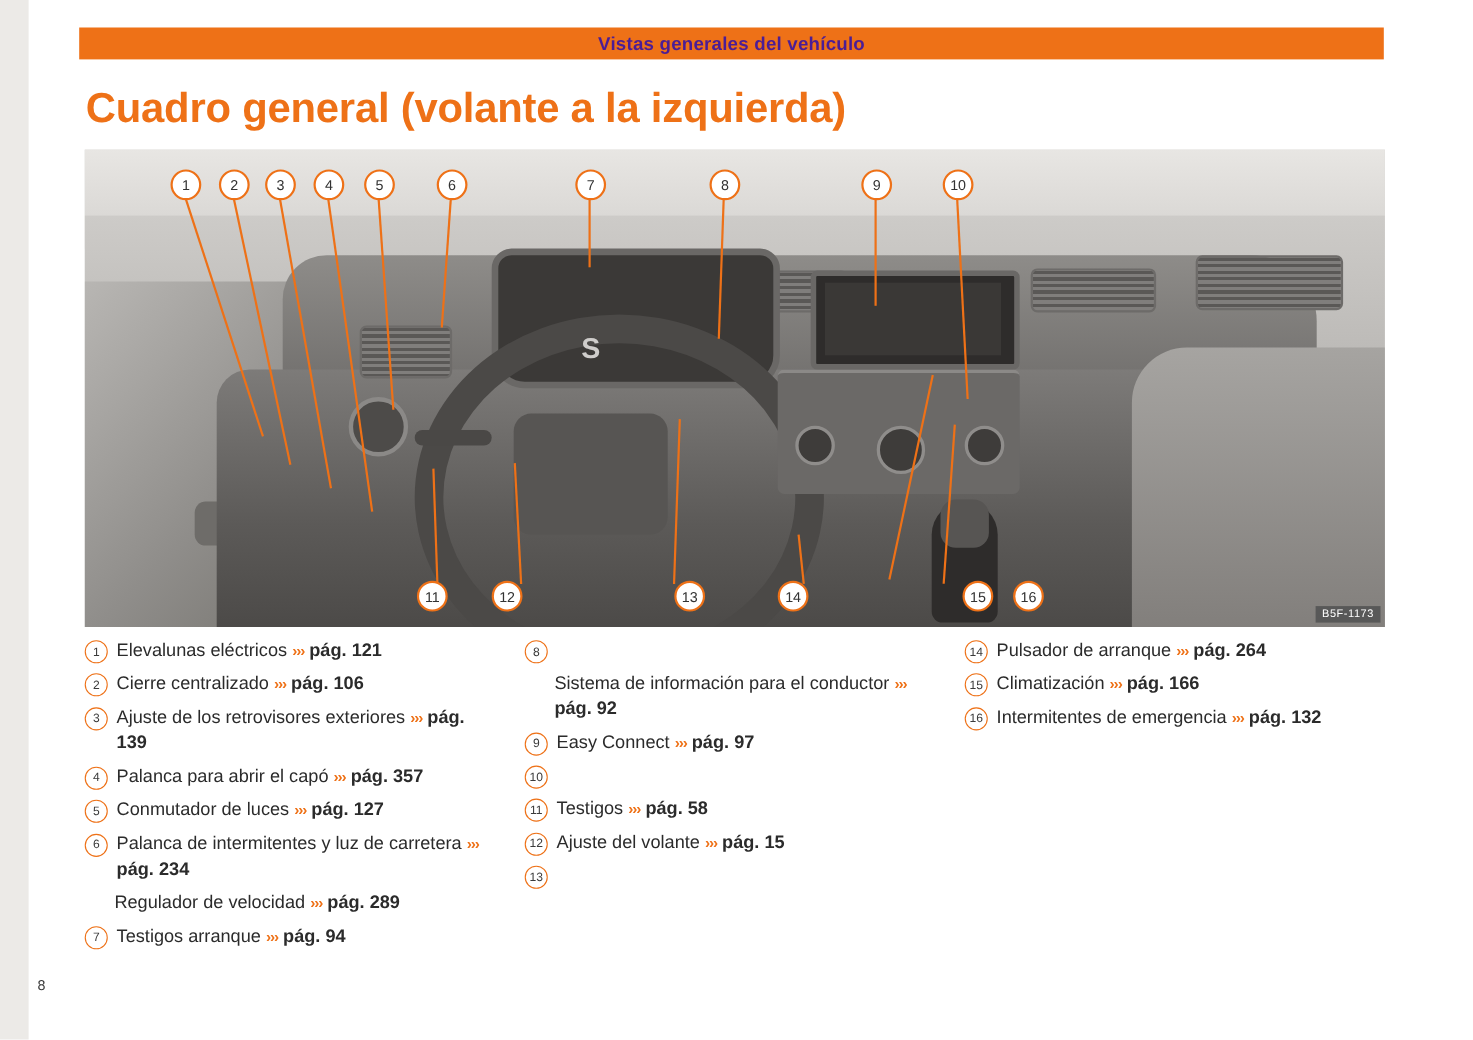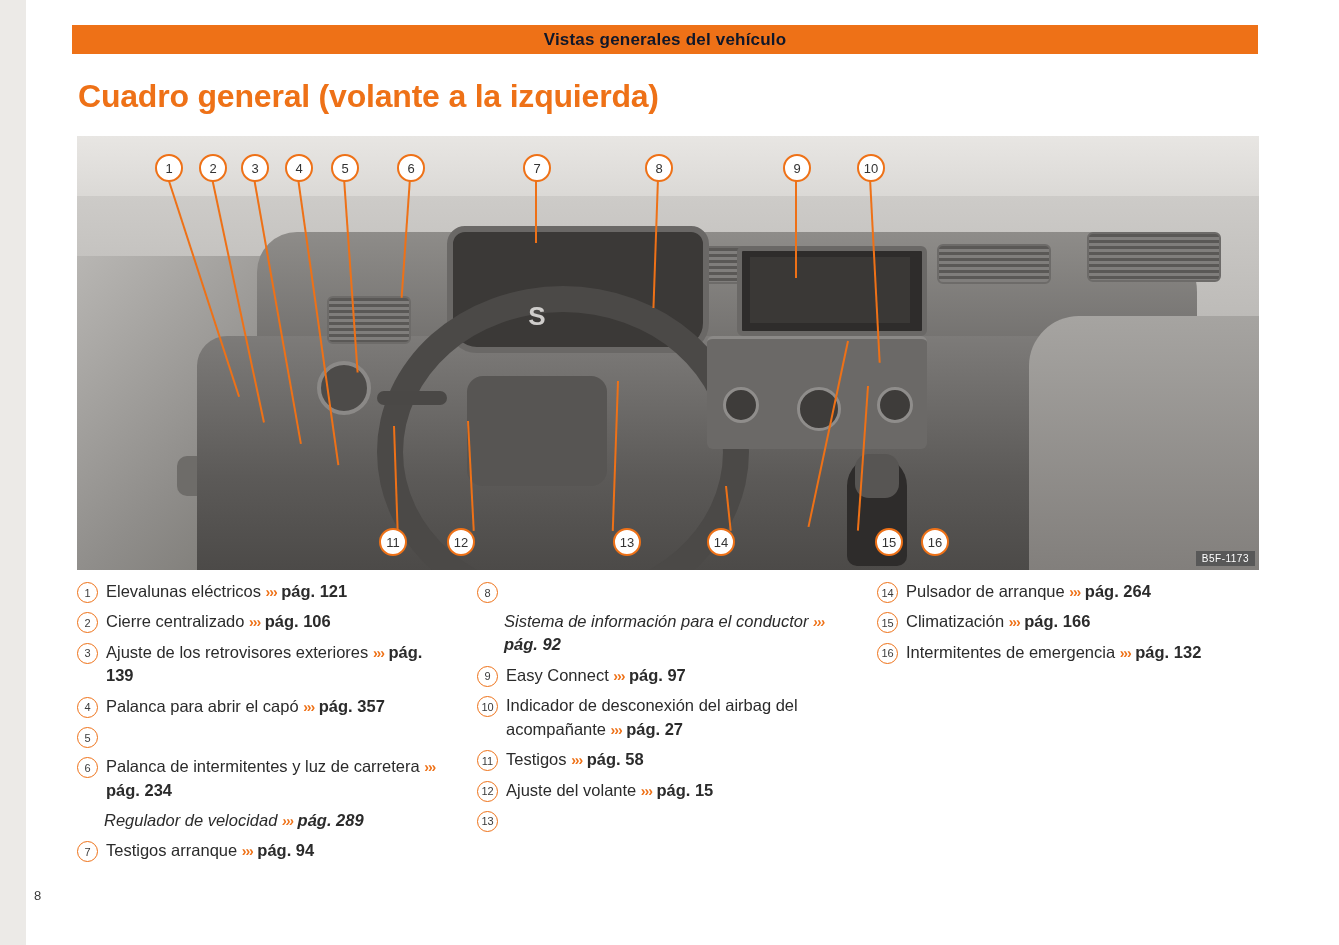--- a/index.html
+++ b/index.html
@@ -29,30 +29,30 @@
   .header-band {
     position: absolute;
     left: 72px; top: 25px;
     width: 1186px; height: 29px;
     background: #ee7117;
     display: flex;
     align-items: center;
     justify-content: center;
   }
   .header-band .htxt {
-    color: #0f172a;
+    color: #4c1d95;
     font-size: 17px;
     font-weight: bold;
     letter-spacing: 0.2px;
   }
   .chapter-title {
     position: absolute;
     left: 78px; top: 78px;
     color: #ee7117;
-    font-size: 32px;
+    font-size: 38px;
     font-weight: bold;
     letter-spacing: -0.2px;
   }
   .figure {
     position: absolute;
     left: 77px; top: 136px;
     width: 1182px; height: 434px;
     background: #d8d6d3;
     overflow: hidden;
   }
@@ -223,21 +223,20 @@
     letter-spacing: -1px;
     font-size: 14px;
   }
   .sub-entry {
     margin-left: 27px;
     font-size: 16.5px;
     color: #2b2b2b;
     line-height: 1.42;
     max-width: 330px;
     margin-bottom: 7px;
-    font-style: italic;
   }
   .pagenum {
     position: absolute;
     left: 34px; top: 888px;
     font-size: 13px;
     color: #3a3a3a;
   }
 </style>
 </head>
 <body>
@@ -339,20 +338,21 @@
       <div class="entry">
         <div class="num">3</div>
         <div class="etext"><span>Ajuste de los retrovisores exteriores </span><b><span class="arrows">›››</span><span> pág. 139</span></b></div>
       </div>
       <div class="entry">
         <div class="num">4</div>
         <div class="etext"><span>Palanca para abrir el capó </span><b><span class="arrows">›››</span><span> pág. 357</span></b></div>
       </div>
       <div class="entry">
         <div class="num">5</div>
+        <div class="etext"><span>Conmutador de luces </span><b><span class="arrows">›››</span><span> pág. 127</span></b></div>
       </div>
       <div class="entry">
         <div class="num">6</div>
         <div class="etext"><span>Palanca de intermitentes y luz de carretera </span><b><span class="arrows">›››</span><span> pág. 234</span></b></div>
       </div>
       <div class="sub-entry"><span>Regulador de velocidad </span><b><span class="arrows">›››</span><span> pág. 289</span></b></div>
       <div class="entry">
         <div class="num">7</div>
         <div class="etext"><span>Testigos arranque </span><b><span class="arrows">›››</span><span> pág. 94</span></b></div>
       </div>
@@ -362,21 +362,20 @@
       <div class="entry">
         <div class="num">8</div>
       </div>
       <div class="sub-entry"><span>Sistema de información para el conductor </span><b><span class="arrows">›››</span><span> pág. 92</span></b></div>
       <div class="entry">
         <div class="num">9</div>
         <div class="etext"><span>Easy Connect </span><b><span class="arrows">›››</span><span> pág. 97</span></b></div>
       </div>
       <div class="entry">
         <div class="num">10</div>
-        <div class="etext"><span>Indicador de desconexión del airbag del acompañante </span><b><span class="arrows">›››</span><span> pág. 27</span></b></div>
       </div>
       <div class="entry">
         <div class="num">11</div>
         <div class="etext"><span>Testigos </span><b><span class="arrows">›››</span><span> pág. 58</span></b></div>
       </div>
       <div class="entry">
         <div class="num">12</div>
         <div class="etext"><span>Ajuste del volante </span><b><span class="arrows">›››</span><span> pág. 15</span></b></div>
       </div>
       <div class="entry">

